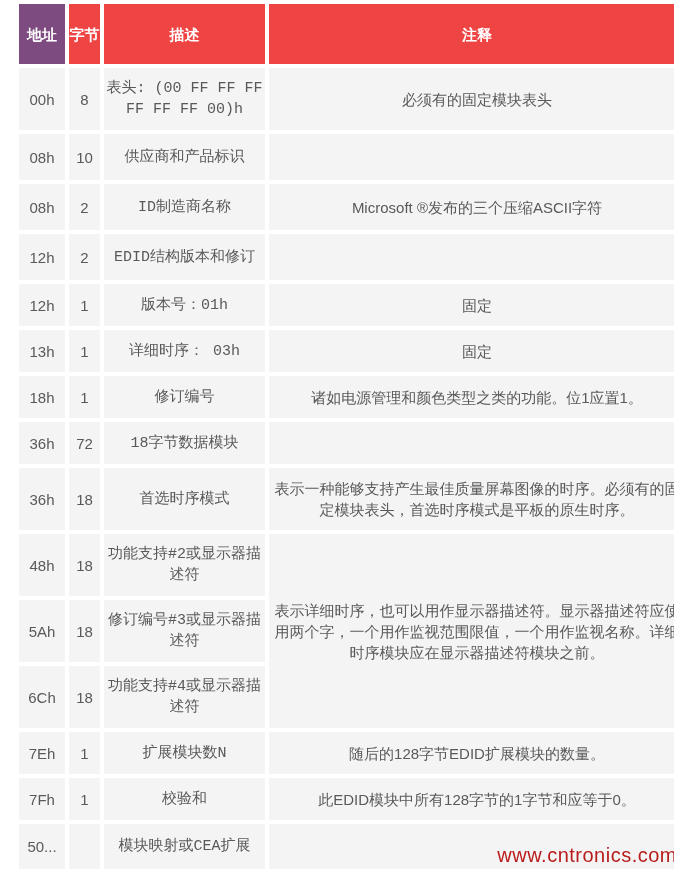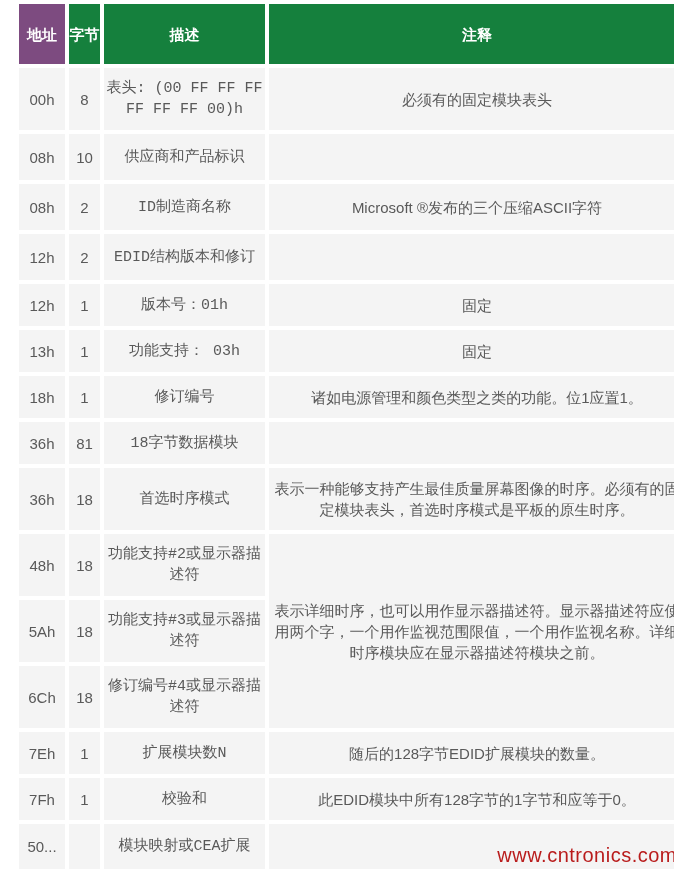--- a/index.html
+++ b/index.html
@@ -26,21 +26,21 @@
   table.edid th, table.edid td {
     padding: 0;
     vertical-align: middle;
     text-align: center;
     font-size: 15px;
     line-height: 21px;
     box-sizing: border-box;
   }
   
   th {
-    background: #15803d;
+    background: #ef4444;
     color: #ffffff;
     font-weight: bold;
     height: 60px;
   }
   th.hdr-address {
     background: #7D4B80;
     word-break: break-all;
     padding: 0 11px;
   }
   th.hdr-bytes {
@@ -119,34 +119,34 @@
       <tr class="h42">
         <td>12h</td>
         <td>1</td>
         <td class="desc">版本号：01h</td>
         <td class="comm">固定</td>
       </tr>
 
       <tr class="h42">
         <td>13h</td>
         <td>1</td>
-        <td class="desc">功能支持： 03h</td>
+        <td class="desc">详细时序： 03h</td>
         <td class="comm">固定</td>
       </tr>
 
       <tr class="h42">
         <td>18h</td>
         <td>1</td>
         <td class="desc">修订编号</td>
         <td class="comm">诸如电源管理和颜色类型之类的功能。位1应置1。</td>
       </tr>
 
       <tr class="h42">
         <td>36h</td>
-        <td>81</td>
+        <td>72</td>
         <td class="desc">18字节数据模块</td>
         <td class="comm"></td>
       </tr>
 
       <tr class="h62">
         <td>36h</td>
         <td>18</td>
         <td class="desc">首选时序模式</td>
         <td class="comm">表示一种能够支持产生最佳质量屏幕图像的时序。必须有的固定模块表头，首选时序模式是平板的原生时序。</td>
       </tr>
@@ -154,27 +154,27 @@
       <tr class="h62">
         <td>48h</td>
         <td>18</td>
         <td class="desc">功能支持#2或显示器描述符</td>
         <td class="comm" rowspan="3">表示详细时序，也可以用作显示器描述符。显示器描述符应使用两个字，一个用作监视范围限值，一个用作监视名称。详细时序模块应在显示器描述符模块之前。</td>
       </tr>
 
       <tr class="h62">
         <td>5Ah</td>
         <td>18</td>
-        <td class="desc">功能支持#3或显示器描述符</td>
+        <td class="desc">修订编号#3或显示器描述符</td>
       </tr>
 
       <tr class="h62">
         <td>6Ch</td>
         <td>18</td>
-        <td class="desc">修订编号#4或显示器描述符</td>
+        <td class="desc">功能支持#4或显示器描述符</td>
       </tr>
 
       <tr class="h42">
         <td>7Eh</td>
         <td>1</td>
         <td class="desc">扩展模块数N</td>
         <td class="comm">随后的128字节EDID扩展模块的数量。</td>
       </tr>
 
       <tr class="h42">

